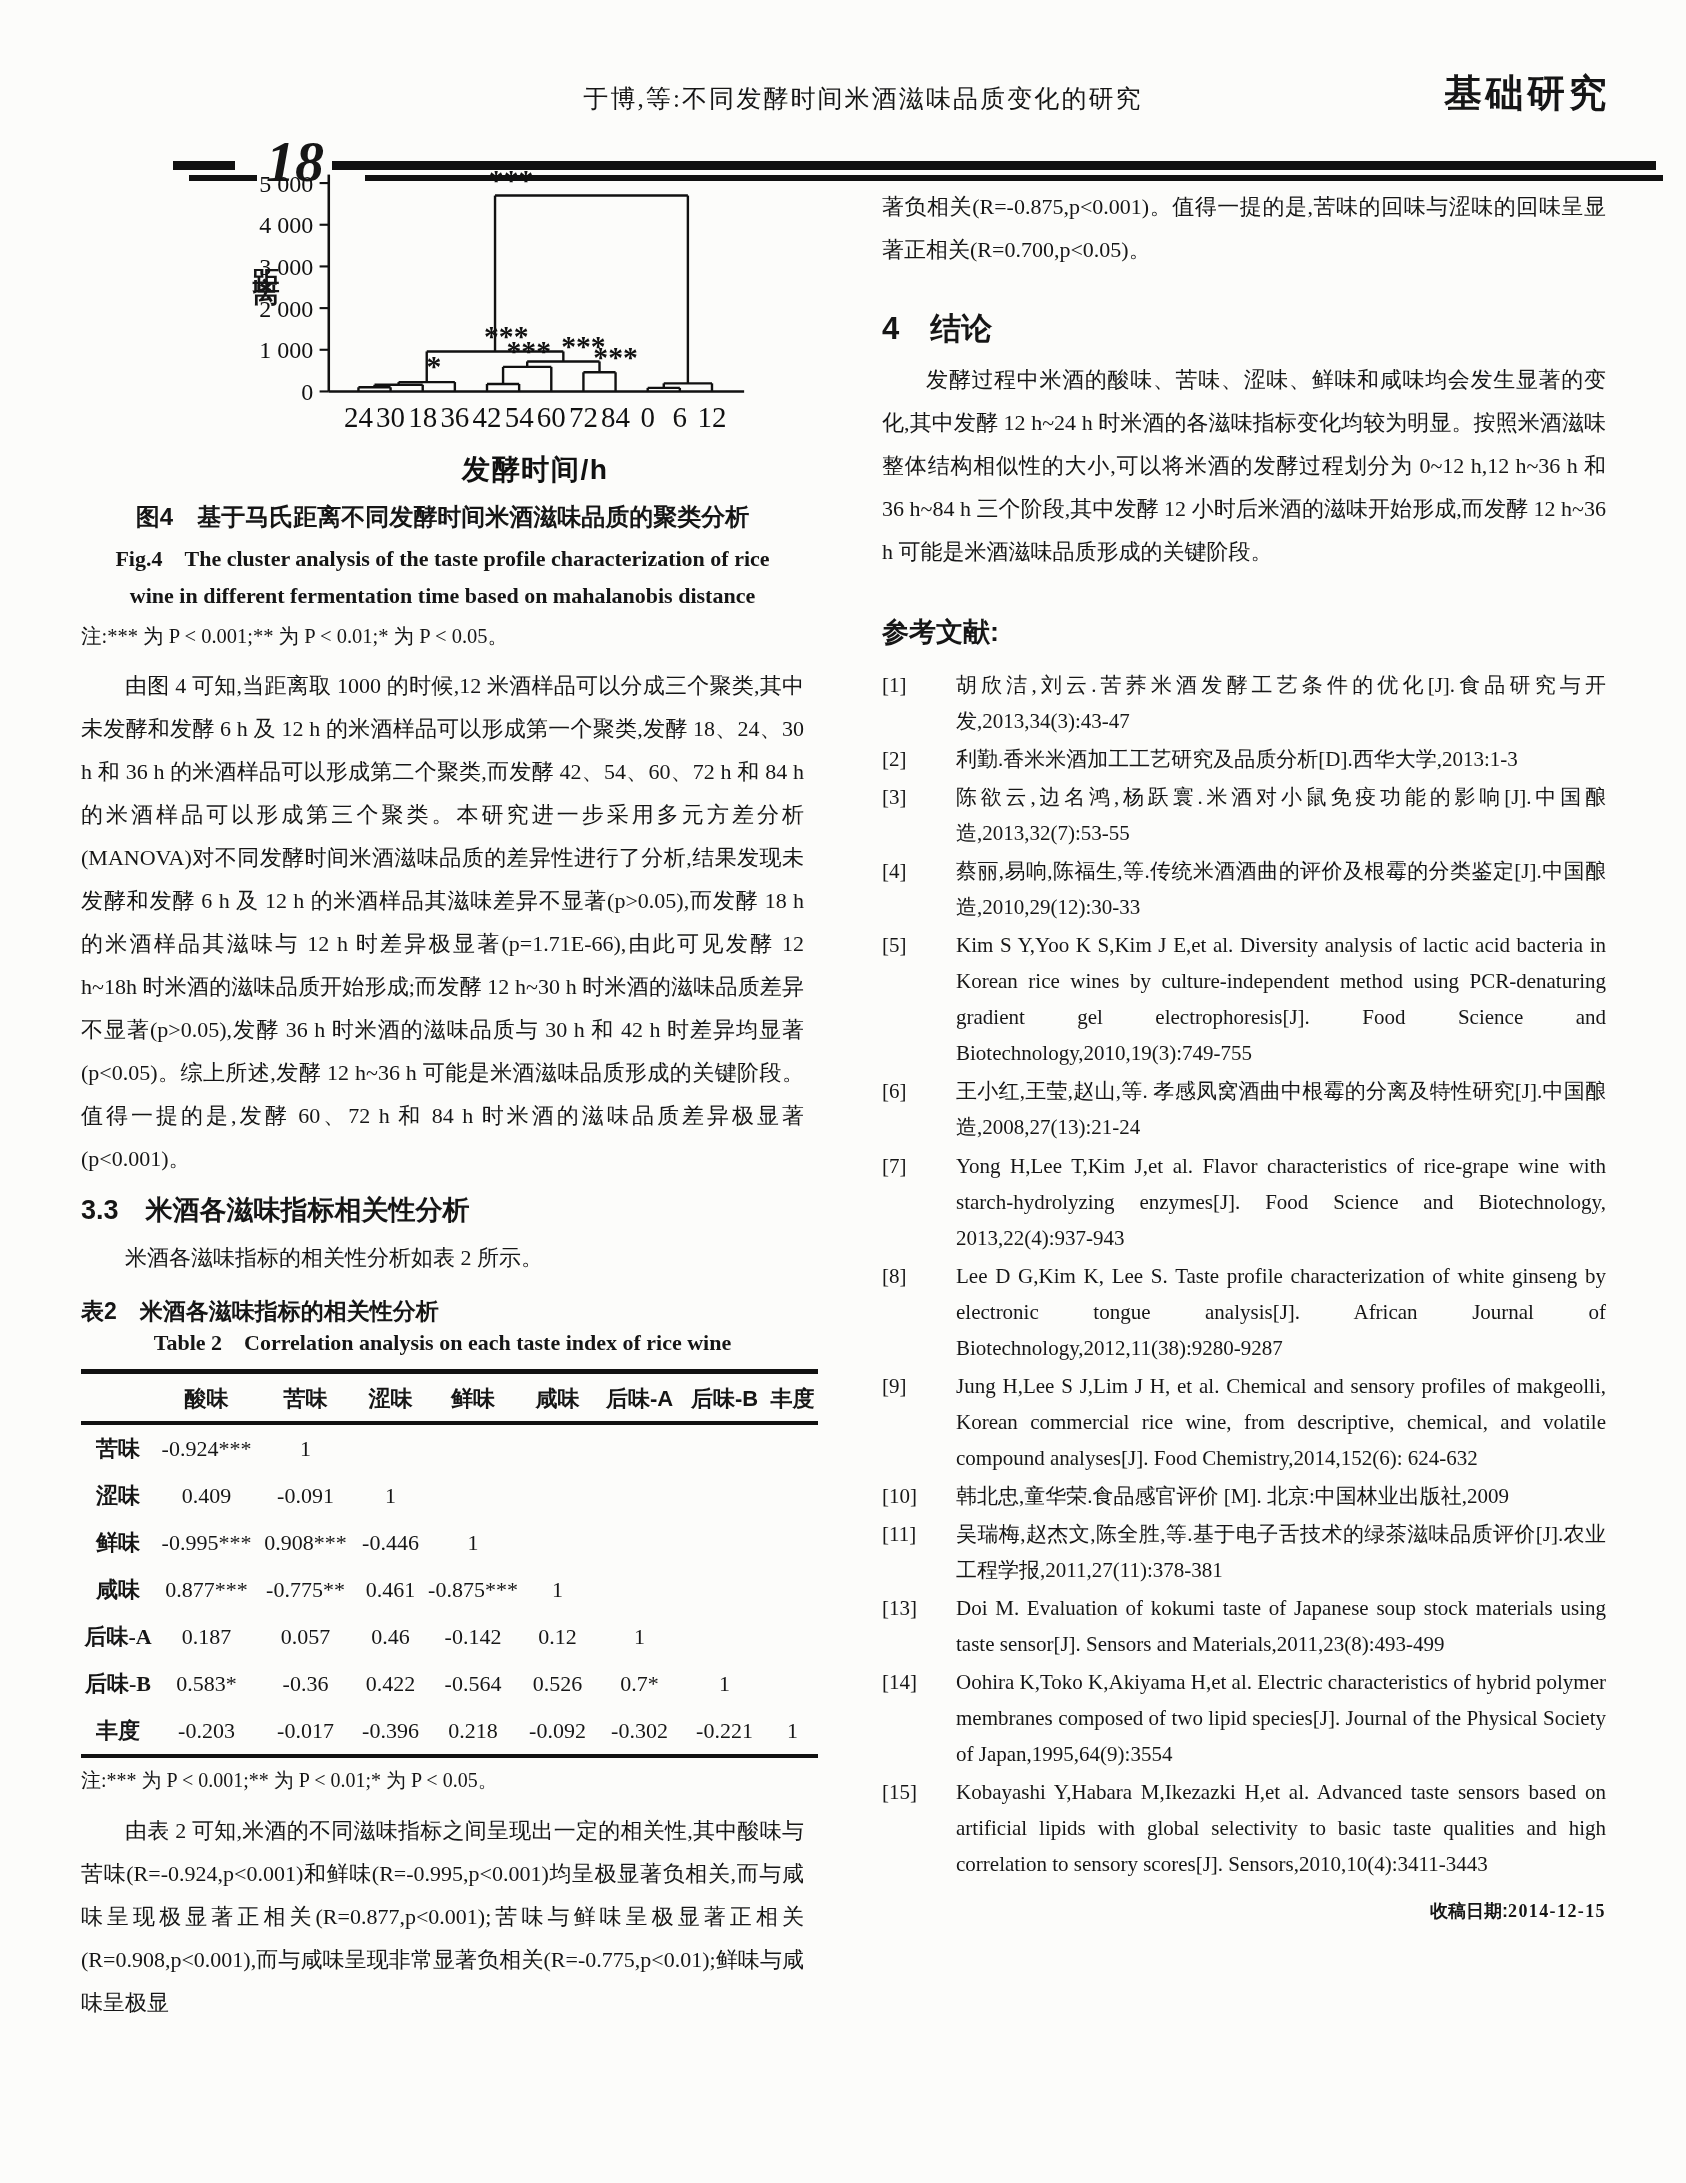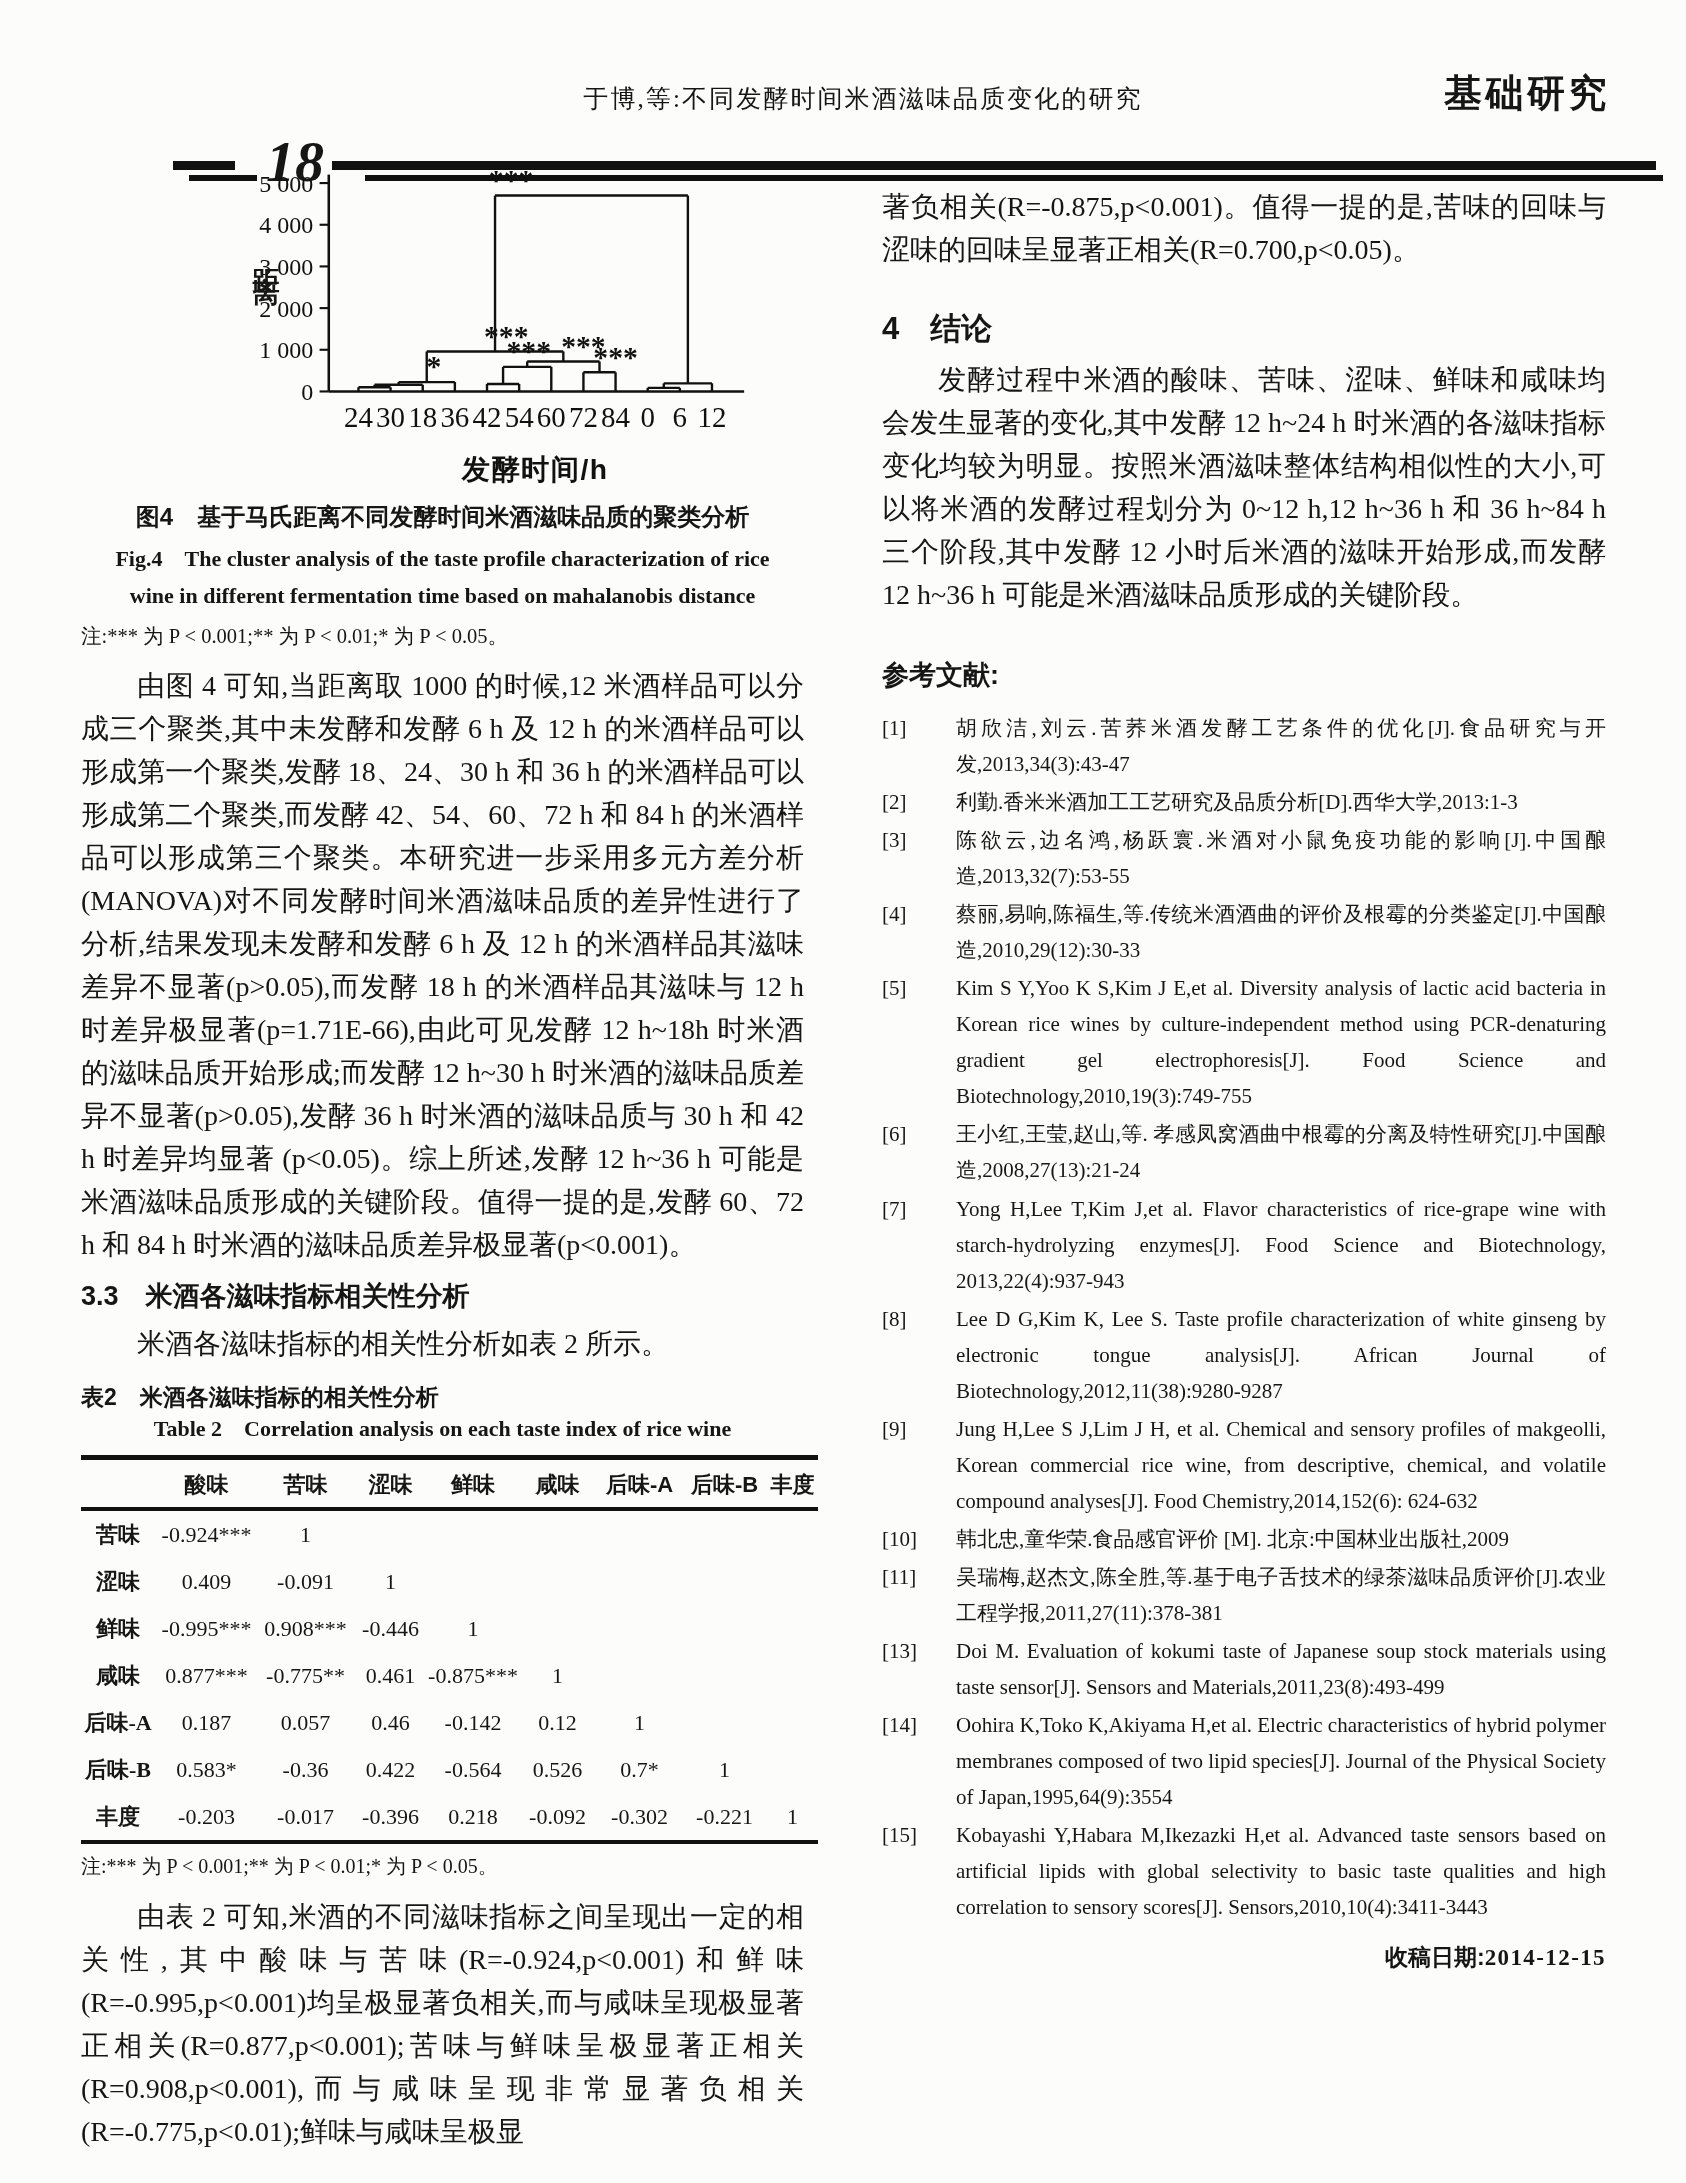--- a/index.html
+++ b/index.html
@@ -12,21 +12,21 @@
         font-weight:700;font-size:38px;letter-spacing:3.5px;}
   .page-number{position:absolute;left:266px;top:133px;font-style:italic;font-weight:700;
         font-size:58px;line-height:58px;}
   .dash1{position:absolute;left:173px;top:161px;width:62px;height:8.5px;background:#111;}
   .dash2{position:absolute;left:189px;top:175px;width:68px;height:6.4px;background:#111;}
   .rule1{position:absolute;left:332px;top:161px;width:1324px;height:8.5px;background:#111;}
   .rule2{position:absolute;left:365px;top:175px;width:1298px;height:6.4px;background:#111;}
   
   .col-left{position:absolute;left:81px;top:164px;width:723px;}
   .col-right{position:absolute;left:882px;top:185px;width:724px;}
-  p.body{font-size:28px;line-height:43px;text-align:justify;margin:0;}
+  p.body{font-size:22px;line-height:43px;text-align:justify;margin:0;}
   .indent{text-indent:2em;}
   
   .figure{position:relative;margin:0;}
   .ylabel{position:absolute;left:167px;top:83px;writing-mode:vertical-rl;text-orientation:upright;
         font-family:"Liberation Sans",sans-serif;font-weight:700;font-size:27px;letter-spacing:8.5px;}
   svg text{fill:#111;}
   .ytick{text-anchor:end;font:34px "Liberation Serif",serif;}
   .leaf{text-anchor:middle;font:41px "Liberation Serif",serif;}
   .sig{text-anchor:middle;font:700 42px "Liberation Serif",serif;}
   .xlab{text-anchor:middle;font:700 40px "Liberation Sans",sans-serif;letter-spacing:2px;}
@@ -44,21 +44,21 @@
         border-top:5px solid #111;border-bottom:4.2px solid #111;}
   table.corr th{font:700 22px "Liberation Sans",sans-serif;padding:9.2px 0 7.8px;
         border-bottom:4.2px solid #111;}
   table.corr td{font-size:22px;font-family:"Liberation Serif",serif;text-align:center;padding:8.5px 0;}
   td.rowhead{font-family:"Liberation Sans",sans-serif;font-weight:700;}
   .tbl-note{font-size:20px;margin:8.5px 0 15.6px;}
   
   ol.refs{list-style:none;margin:0;padding:0;font-size:21px;line-height:36px;}
   ol.refs li{position:relative;padding-left:74px;text-align:justify;margin-bottom:2.1px;}
   .ref-num{position:absolute;left:0;top:0;}
-  .received{text-align:right;font-size:23px;margin-top:17px;}
+  .received{text-align:right;font-size:18px;margin-top:17px;}
   .received .lbl{font-family:"Liberation Sans",sans-serif;font-weight:700;}
   .received .date{font-weight:700;letter-spacing:1.4px;}
 </style>
 </head>
 <body>
 
 <div class="page">
 
   <div class="running-title">于博,等:不同发酵时间米酒滋味品质变化的研究</div>
   <div class="section-label">基础研究</div>

